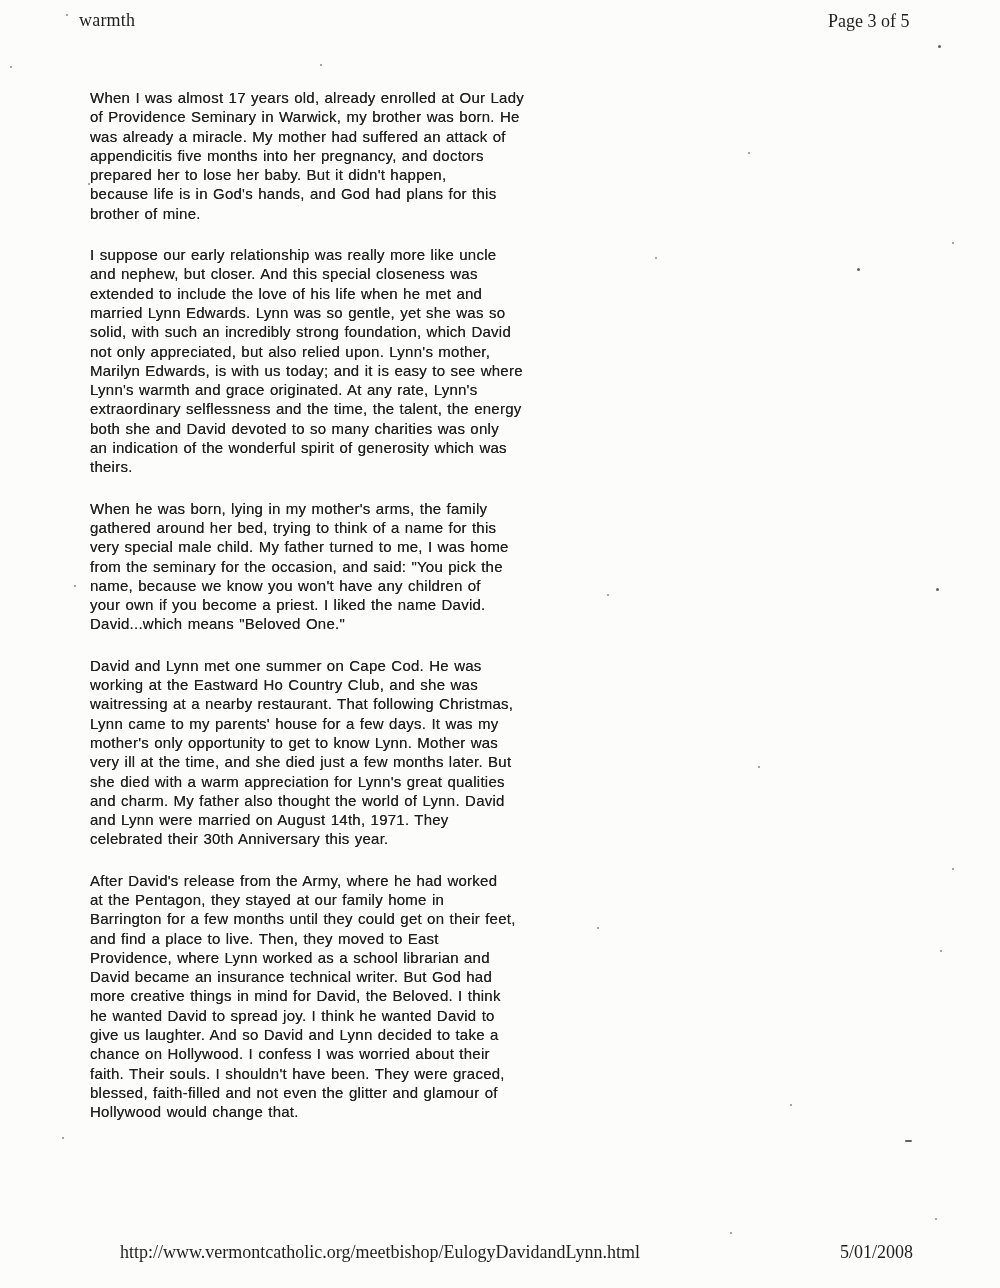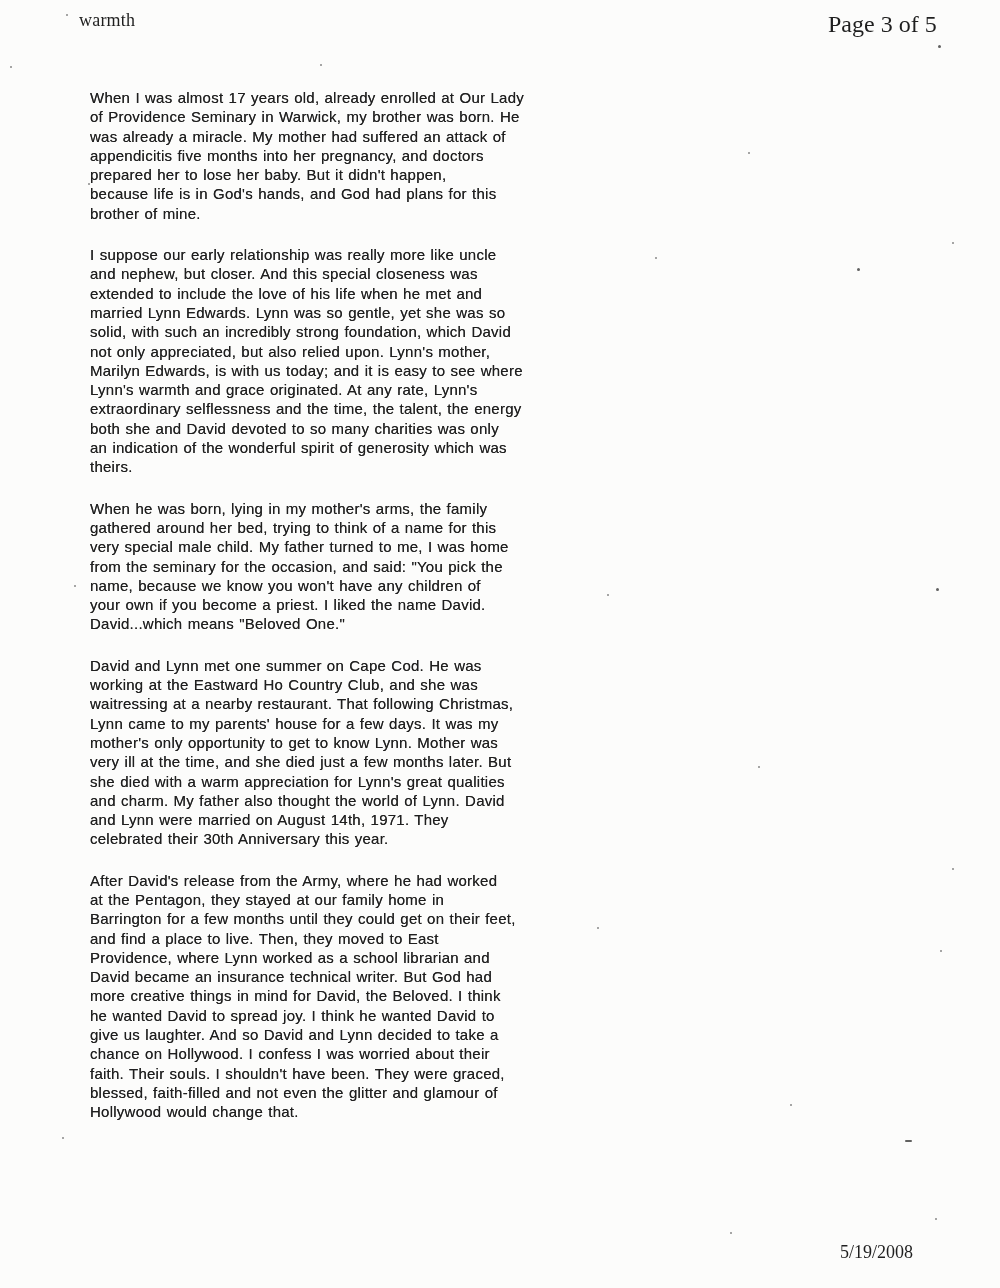--- a/index.html
+++ b/index.html
@@ -22,21 +22,21 @@
   
   .hdr-title {
     position: absolute; left: 79px; top: 10px;
     font-family: "Liberation Serif", serif;
     font-size: 18px; color: var(--ink);
     letter-spacing: 0.2px;
   }
   .hdr-page {
     position: absolute; left: 828px; top: 11px;
     font-family: "Liberation Serif", serif;
-    font-size: 24px; color: var(--ink);
+    font-size: 18px; color: var(--ink);
   }
   
   .content {
     position: absolute; left: 90px; top: 88px; width: 540px;
     font-size: 15px; line-height: 19.3px;
     letter-spacing: 0.25px; word-spacing: 0.8px;
     color: var(--ink);
     text-shadow: 0 0 0.5px rgba(20,20,20,0.75);
   }
   .content p {
@@ -115,21 +115,22 @@
 David became an insurance technical writer. But God had
 more creative things in mind for David, the Beloved. I think
 he wanted David to spread joy. I think he wanted David to
 give us laughter. And so David and Lynn decided to take a
 chance on Hollywood. I confess I was worried about their
 faith. Their souls. I shouldn't have been. They were graced,
 blessed, faith-filled and not even the glitter and glamour of
 Hollywood would change that.</p>
   </div>
 
-  <div class="ftr-date">5/19/2008</div>
+  <div class="ftr-url">http://www.vermontcatholic.org/meetbishop/EulogyDavidandLynn.html</div>
+  <div class="ftr-date">5/01/2008</div>
 
   <div>
     <span class="speck tiny" style="left:66px;top:14px;"></span>
     <span class="speck tiny" style="left:320px;top:64px;"></span>
     <span class="speck tiny" style="left:10px;top:66px;"></span>
     <span class="speck tiny" style="left:88px;top:183px;"></span>
     <span class="speck tiny" style="left:322px;top:120px;"></span>
     <span class="speck" style="left:938px;top:45px;"></span>
     <span class="speck tiny" style="left:748px;top:152px;"></span>
     <span class="speck tiny" style="left:655px;top:257px;"></span>

